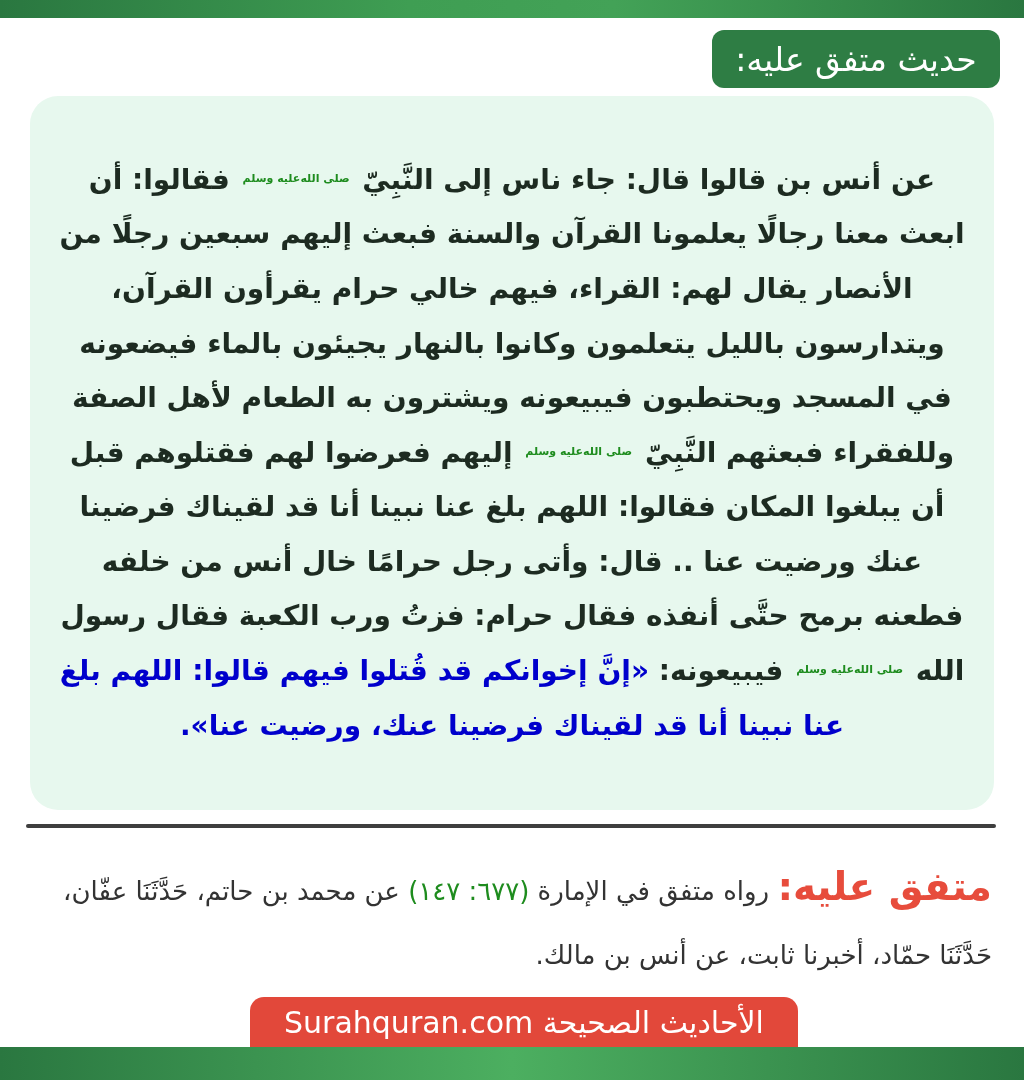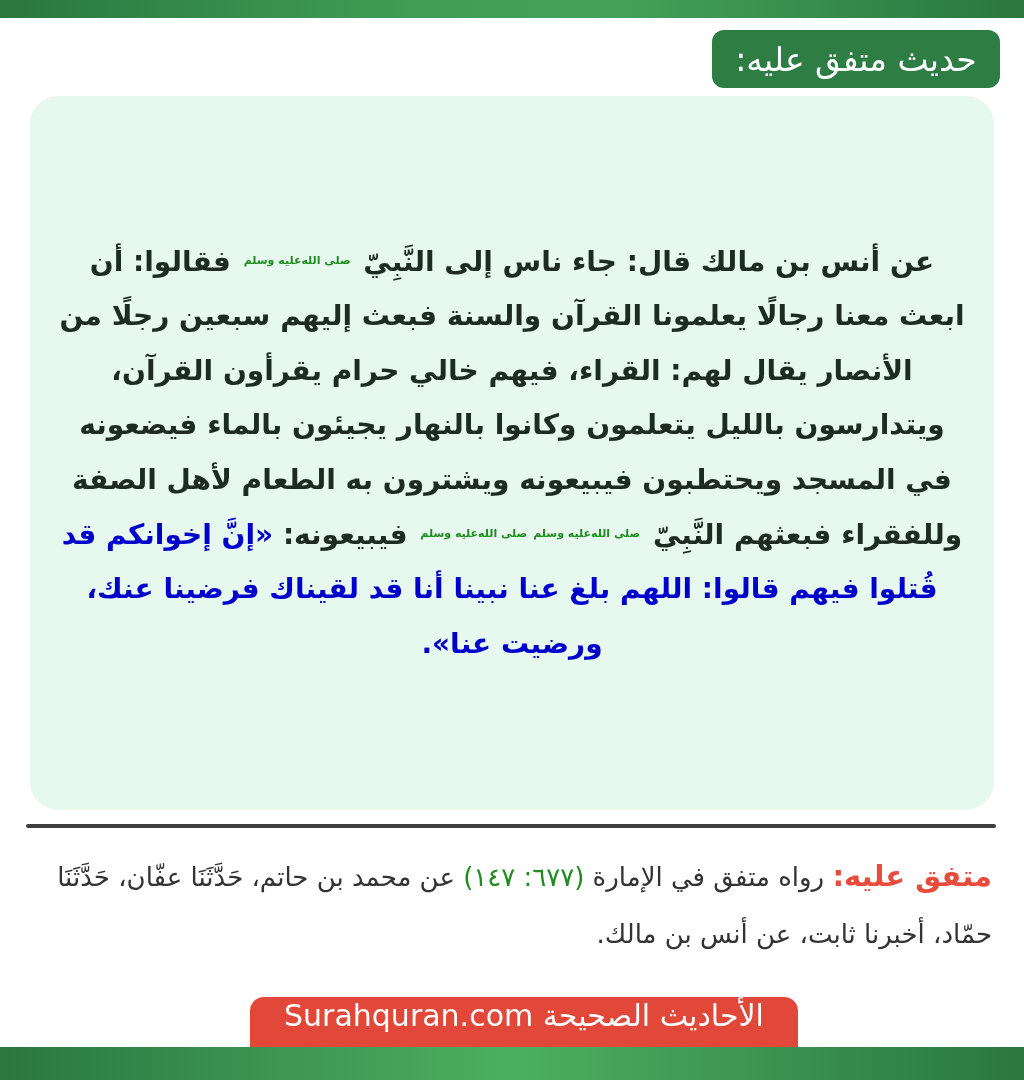--- a/index.html
+++ b/index.html
@@ -54,53 +54,53 @@
     margin:0 3px;transform:translateY(-2px);
   }
   .divider{
     position:absolute;top:824px;right:28px;left:26px;height:4px;
     background:var(--divider);border-radius:2px;
   }
   .source{
     position:absolute;top:846px;right:32px;left:32px;
     font-size:26px;line-height:2.1;text-align:right;color:var(--source-text);
   }
-  .source .red{color:var(--label-red);font-weight:bold;font-size:29px;}
+  .source .red{color:var(--label-red);font-weight:bold;font-size:39px;}
   .source .green{color:var(--saw-green);margin-top:45px;}
   .source .normal{color:var(--source-text);}
   .banner{
     position:absolute;top:997px;left:250px;width:548px;height:83px;
     background:var(--banner-red);border-radius:14px;
     color:#ffffff;font-size:30px;text-align:center;
-    padding-top:1px;z-index:1;
+    padding-top:8px;z-index:1;
   }
   .bottombar{
     position:absolute;bottom:0;left:0;right:0;height:33px;z-index:2;
     background:linear-gradient(90deg,var(--bar-dark) 0%,var(--bar-light) 50%,var(--bar-dark) 100%);
   }
 </style>
 </head>
 <body>
 
 <div class="page">
 
   <div class="topbar"></div>
 
   <div class="header-box">
     <span>حديث متفق عليه:</span>
   </div>
 
   <div class="hadith-box">
-    <p class="hadith-text"><span class="normal">عن أنس بن مالك قال: جاء ناس إلى النَّبِيّ </span><span class="saw">
+    <p class="hadith-text"><span class="normal">عن أنس بن قالوا قال: جاء ناس إلى النَّبِيّ </span><span class="saw">
           <span>صلى الله</span>
           <span>عليه وسلم</span>
         </span><span class="normal"> فقالوا: أن ابعث معنا رجالًا يعلمونا القرآن والسنة فبعث إليهم سبعين رجلًا من الأنصار يقال لهم: القراء، فيهم خالي حرام يقرأون القرآن، ويتدارسون بالليل يتعلمون وكانوا بالنهار يجيئون بالماء فيضعونه في المسجد ويحتطبون فيبيعونه ويشترون به الطعام لأهل الصفة وللفقراء فبعثهم النَّبِيّ </span><span class="saw">
           <span>صلى الله</span>
           <span>عليه وسلم</span>
-        </span><span class="saw">
+        </span><span class="normal"> إليهم فعرضوا لهم فقتلوهم قبل أن يبلغوا المكان فقالوا: اللهم بلغ عنا نبينا أنا قد لقيناك فرضينا عنك ورضيت عنا .. قال: وأتى رجل حرامًا خال أنس من خلفه فطعنه برمح حتَّى أنفذه فقال حرام: فزتُ ورب الكعبة فقال رسول الله </span><span class="saw">
           <span>صلى الله</span>
           <span>عليه وسلم</span>
         </span><span class="normal"> فيبيعونه: </span><span class="highlight">«إنَّ إخوانكم قد قُتلوا فيهم قالوا: اللهم بلغ عنا نبينا أنا قد لقيناك فرضينا عنك، ورضيت عنا».</span></p>
   </div>
 
   <div class="divider"></div>
 
   <p class="source"><span class="red">متفق عليه:</span><span class="normal"> رواه متفق في الإمارة </span><span class="green">(٦٧٧: ١٤٧)</span><span class="normal"> عن محمد بن حاتم، حَدَّثَنَا عفّان، حَدَّثَنَا حمّاد، أخبرنا ثابت، عن أنس بن مالك.</span></p>
 
   <div class="banner">

